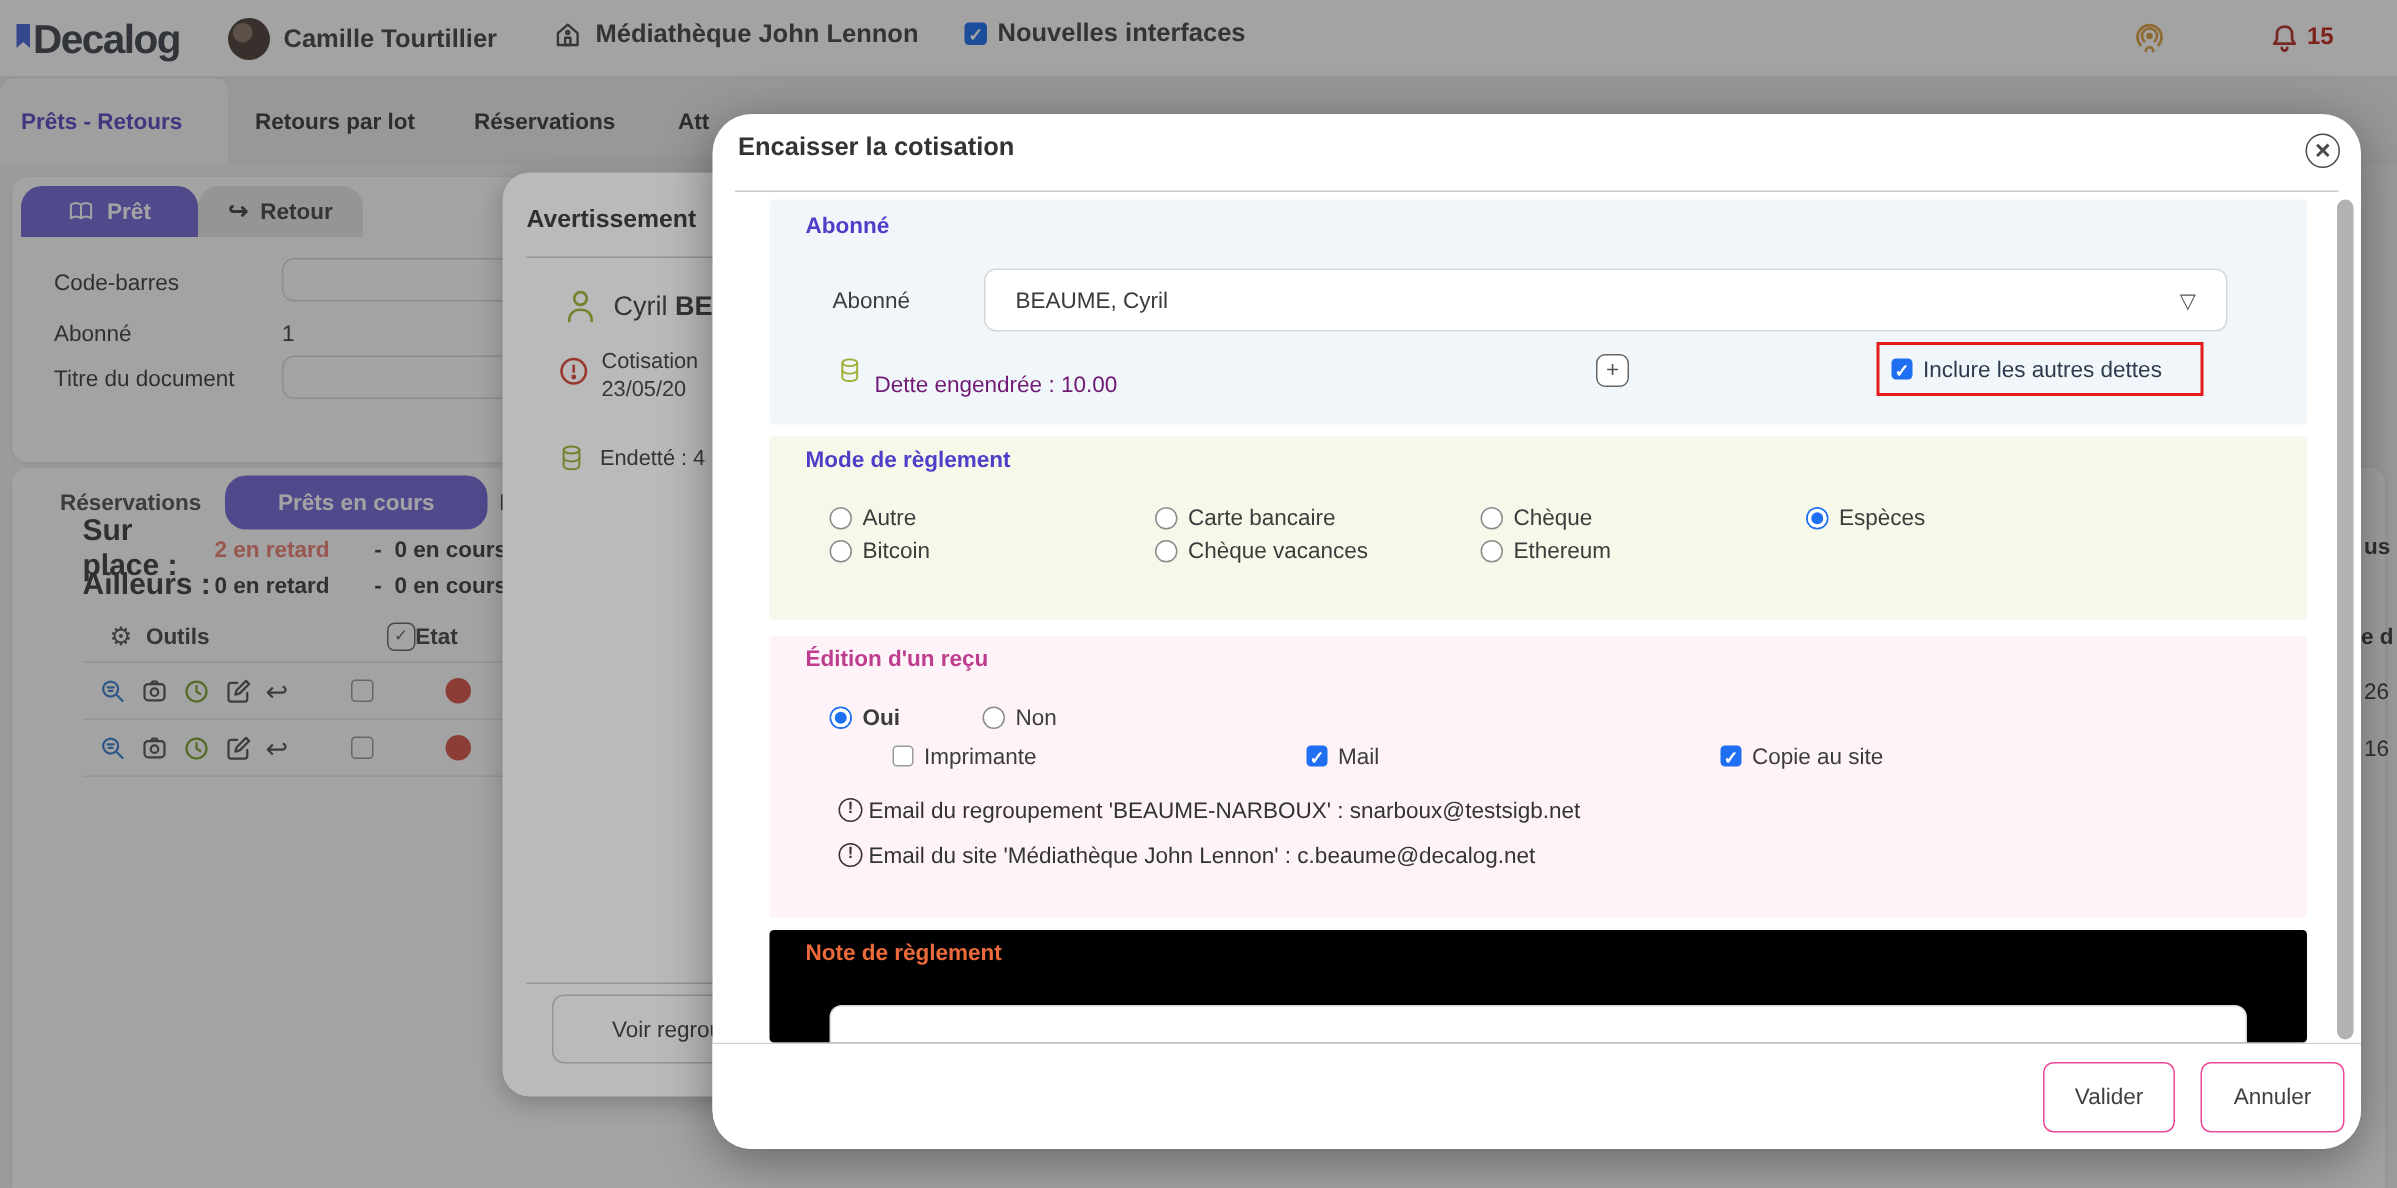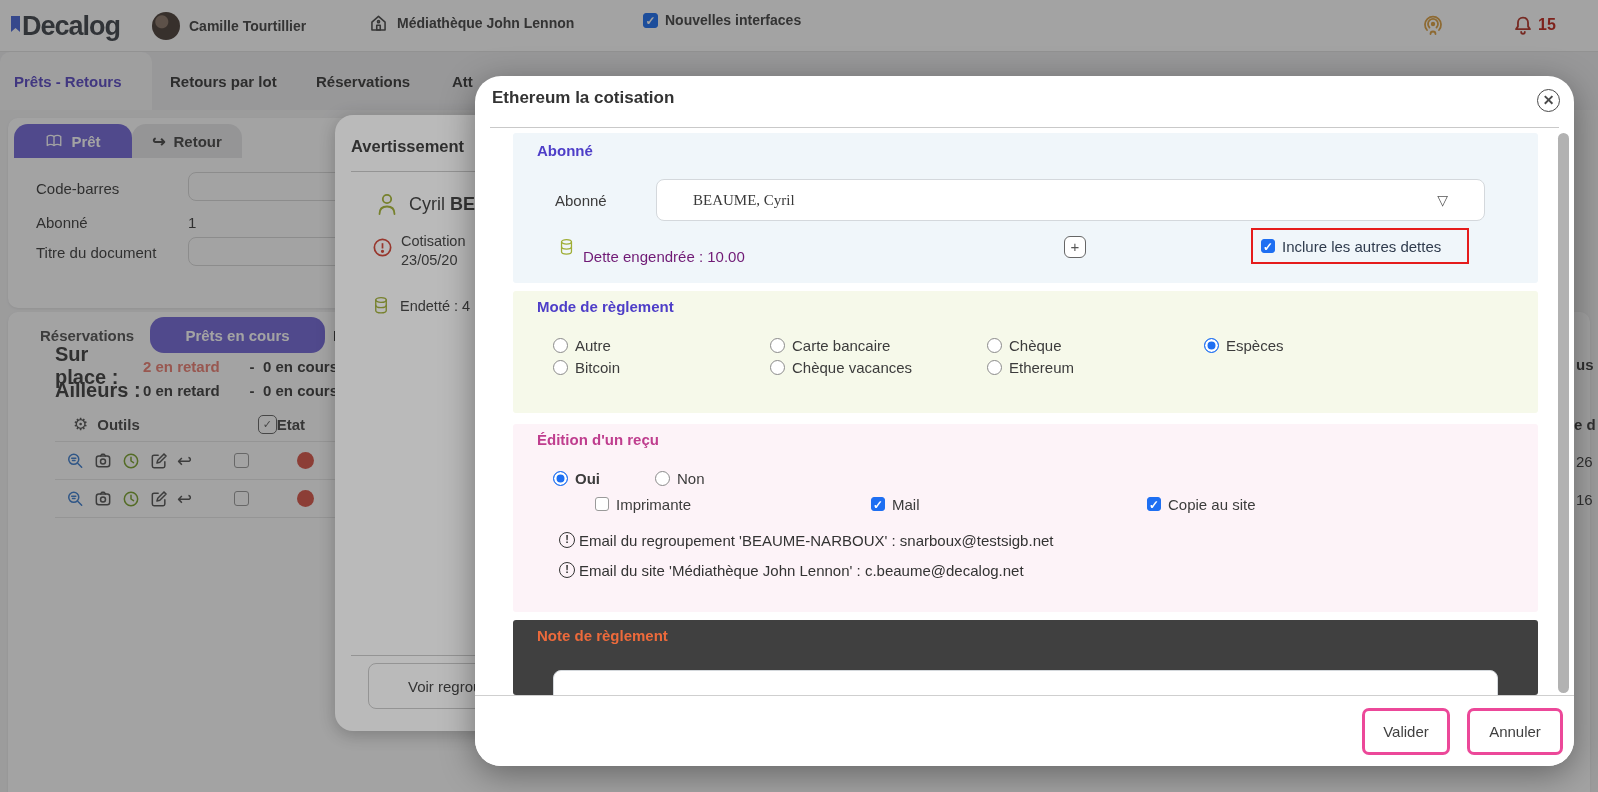--- a/index.html
+++ b/index.html
@@ -6,21 +6,21 @@
   html,body { width:1598px; height:792px; }
   body { font-family:"Liberation Sans", sans-serif; background:#4a4a4a; }
   .screen { position:relative; width:1598px; height:792px; overflow:hidden; background:#f3f3f4; }
   .abs { position:absolute; }
   .flexv { display:flex; align-items:center; }
 
   
   .hdr { left:0; top:0; width:1598px; height:52px; background:#fff; border-bottom:1px solid #e2e2e2; z-index:1; }
   .logo-text { font-size:27px; font-weight:800; color:#41454c; letter-spacing:-1px; }
   .avatar { width:28px; height:28px; border-radius:50%; background:radial-gradient(circle at 35% 35%, #8a7668 0 6px, #4b3f38 7px); }
-  .hdr-name { font-size:14px; font-weight:700; color:#454545; }
+  .hdr-name { font-size:17px; font-weight:700; color:#454545; }
   .cb { width:15px; height:15px; border:1.5px solid #9a9a9a; border-radius:3px; background:#fff; position:relative; flex:0 0 auto; }
   .cb.on { background:#1e6ff2; border-color:#1e6ff2; }
   .cb.on::after { content:"✓"; position:absolute; left:0; top:0; width:100%; height:100%; color:#fff; font-size:12px; line-height:14px; text-align:center; font-weight:700; }
   .navrow { left:0; top:52px; width:1598px; height:58px; background:#ececee; z-index:1; }
   .navtab { font-size:15px; font-weight:600; color:#3b3b3b; }
   .navtab.active { color:#5b4bc4; font-weight:700; }
   .navtab-bg { background:#f7f7f8; border-radius:10px 10px 0 0; }
   .card { background:#fff; border-radius:10px; box-shadow:0 1px 3px rgba(0,0,0,.08); }
   .pill { background:#7468d8; color:#fff; font-weight:700; font-size:15px; display:flex; align-items:center; justify-content:center; }
   .graytab { background:#e7e7e9; color:#474747; font-weight:600; font-size:15px; display:flex; align-items:center; justify-content:center; }
@@ -48,31 +48,31 @@
 
   
   .modal { left:475px; top:76px; width:1099px; height:690px; background:#fff; border-radius:26px; z-index:40; box-shadow:0 8px 34px rgba(0,0,0,.38); }
   .mtitle { font-size:17px; font-weight:700; color:#333; }
   .mclose { width:23px; height:23px; border:1.6px solid #4a4a4a; border-radius:50%; color:#4a4a4a; font-size:14px; line-height:20px; text-align:center; font-weight:600; }
   .mdiv { border-top:1px solid #c9c9c9; }
   .sec { left:38px; width:1025px; border-radius:3px; }
   .sec-title { font-size:15px; font-weight:700; }
   .t-indigo { color:#4e3ec8; } .t-magenta{ color:#bf3d8e; } .t-orange{ color:#ed6a3b; }
   .sec-abonne { background:#f0f6fa; } .sec-mode{ background:#f6f9ea; }
-  .sec-receipt { background:#fdf3f8; } .sec-note{ background:#404040; }
+  .sec-receipt { background:#fdf3f8; } .sec-note{ background:#000000; }
   .minput { background:#fff; border:1px solid #d4d8dc; border-radius:8px; font-size:15px; color:#3a3a3a; }
   .radio { width:15px; height:15px; border:1.5px solid #8b8b8b; border-radius:50%; background:#fff; flex:0 0 auto; }
   .radio.sel { border:1.5px solid #1e6ff2; background:#1e6ff2; box-shadow:inset 0 0 0 2.5px #fff; }
   .optlbl { font-size:15px; color:#3c3c3c; margin-left:7px; }
   .plusbtn { width:22px; height:22px; border:1.5px solid #666; border-radius:6px; color:#555; font-size:15px; line-height:19px; text-align:center; background:#fff; }
   .redrect { border:2.5px solid #e51c1c; }
   .infoline { font-size:15px; color:#333; }
   .info-ic { width:16px; height:16px; border:1.6px solid #333; border-radius:50%; color:#333; font-size:11px; line-height:13px; text-align:center; font-weight:700; flex:0 0 auto; }
   .mfoot { left:0; top:619px; width:1099px; height:71px; background:#fff; border-top:1px solid #cfcfcf; border-radius:0 0 26px 26px; }
-  .mbtn { border:3px solid #ec4899; border-radius:7px; background:#fff; font-size:15px; color:#3f3f3f; display:flex; align-items:center; justify-content:center; }
+  .mbtn { border:1px solid #ec4899; border-radius:7px; background:#fff; font-size:15px; color:#3f3f3f; display:flex; align-items:center; justify-content:center; }
   .sbar { width:11px; border-radius:6px; background:#b2b2b2; }
 </style>
 </head>
 <body>
 
 <div class="screen">
 
   <div class="abs hdr">
     <div class="abs flexv" style="left:8px; top:8px; height:36px;">
       <svg width="16" height="26" viewBox="0 0 16 26" style="margin-right:-2px;">
@@ -286,29 +286,29 @@
     </div>
     <div class="abs mdiv" style="left:16px; top:540px; width:748px;"></div>
     <div class="abs wbtn" style="left:33px; top:548px; width:170px; height:46px;">
       <span>Voir regroupe</span>
     </div>
   </div>
 
   <div class="abs ovl2"></div>
 
   <div class="abs modal">
-    <span class="abs mtitle" style="left:17px; top:12px;">Ethereum la cotisation</span>
+    <span class="abs mtitle" style="left:17px; top:12px;">Encaisser la cotisation</span>
     <span class="abs mclose" style="left:1062px; top:13px;">✕</span>
     <div class="abs mdiv" style="left:15px; top:51px; width:1069px;"></div>
     <div class="abs sbar" style="left:1083px; top:57px; height:560px;"></div>
 
     <div class="abs sec sec-abonne" style="top:57px; height:150px;">
       <span class="abs sec-title t-indigo" style="left:24px; top:9px;">Abonné</span>
       <span class="abs optlbl flexv" style="left:42px; top:46px; height:42px; margin:0;">Abonné</span>
-      <div class="abs minput flexv" style="left:143px; top:46px; width:829px; height:42px; padding:0 36px;font-family:Liberation Serif, serif;">
+      <div class="abs minput flexv" style="left:143px; top:46px; width:829px; height:42px; padding:0 20px;">
         <span>BEAUME, Cyril</span>
         <span style="margin-left:auto; color:#555; font-size:14px;">▽</span>
       </div>
       <div class="abs flexv" style="left:45px; top:100px; height:28px; gap:8px;">
         <span class="icon" style="color:#9fae35;">
           <svg class="st" width="17" height="21" viewBox="0 0 24 28">
               <ellipse cx="12" cy="6" rx="7" ry="3.2"></ellipse>
               <path d="M5 6 v7 c0 1.8 3.1 3.2 7 3.2 s7-1.4 7-3.2 V6"></path>
               <path d="M5 13 v7 c0 1.8 3.1 3.2 7 3.2 s7-1.4 7-3.2 v-7"></path>
             </svg>

